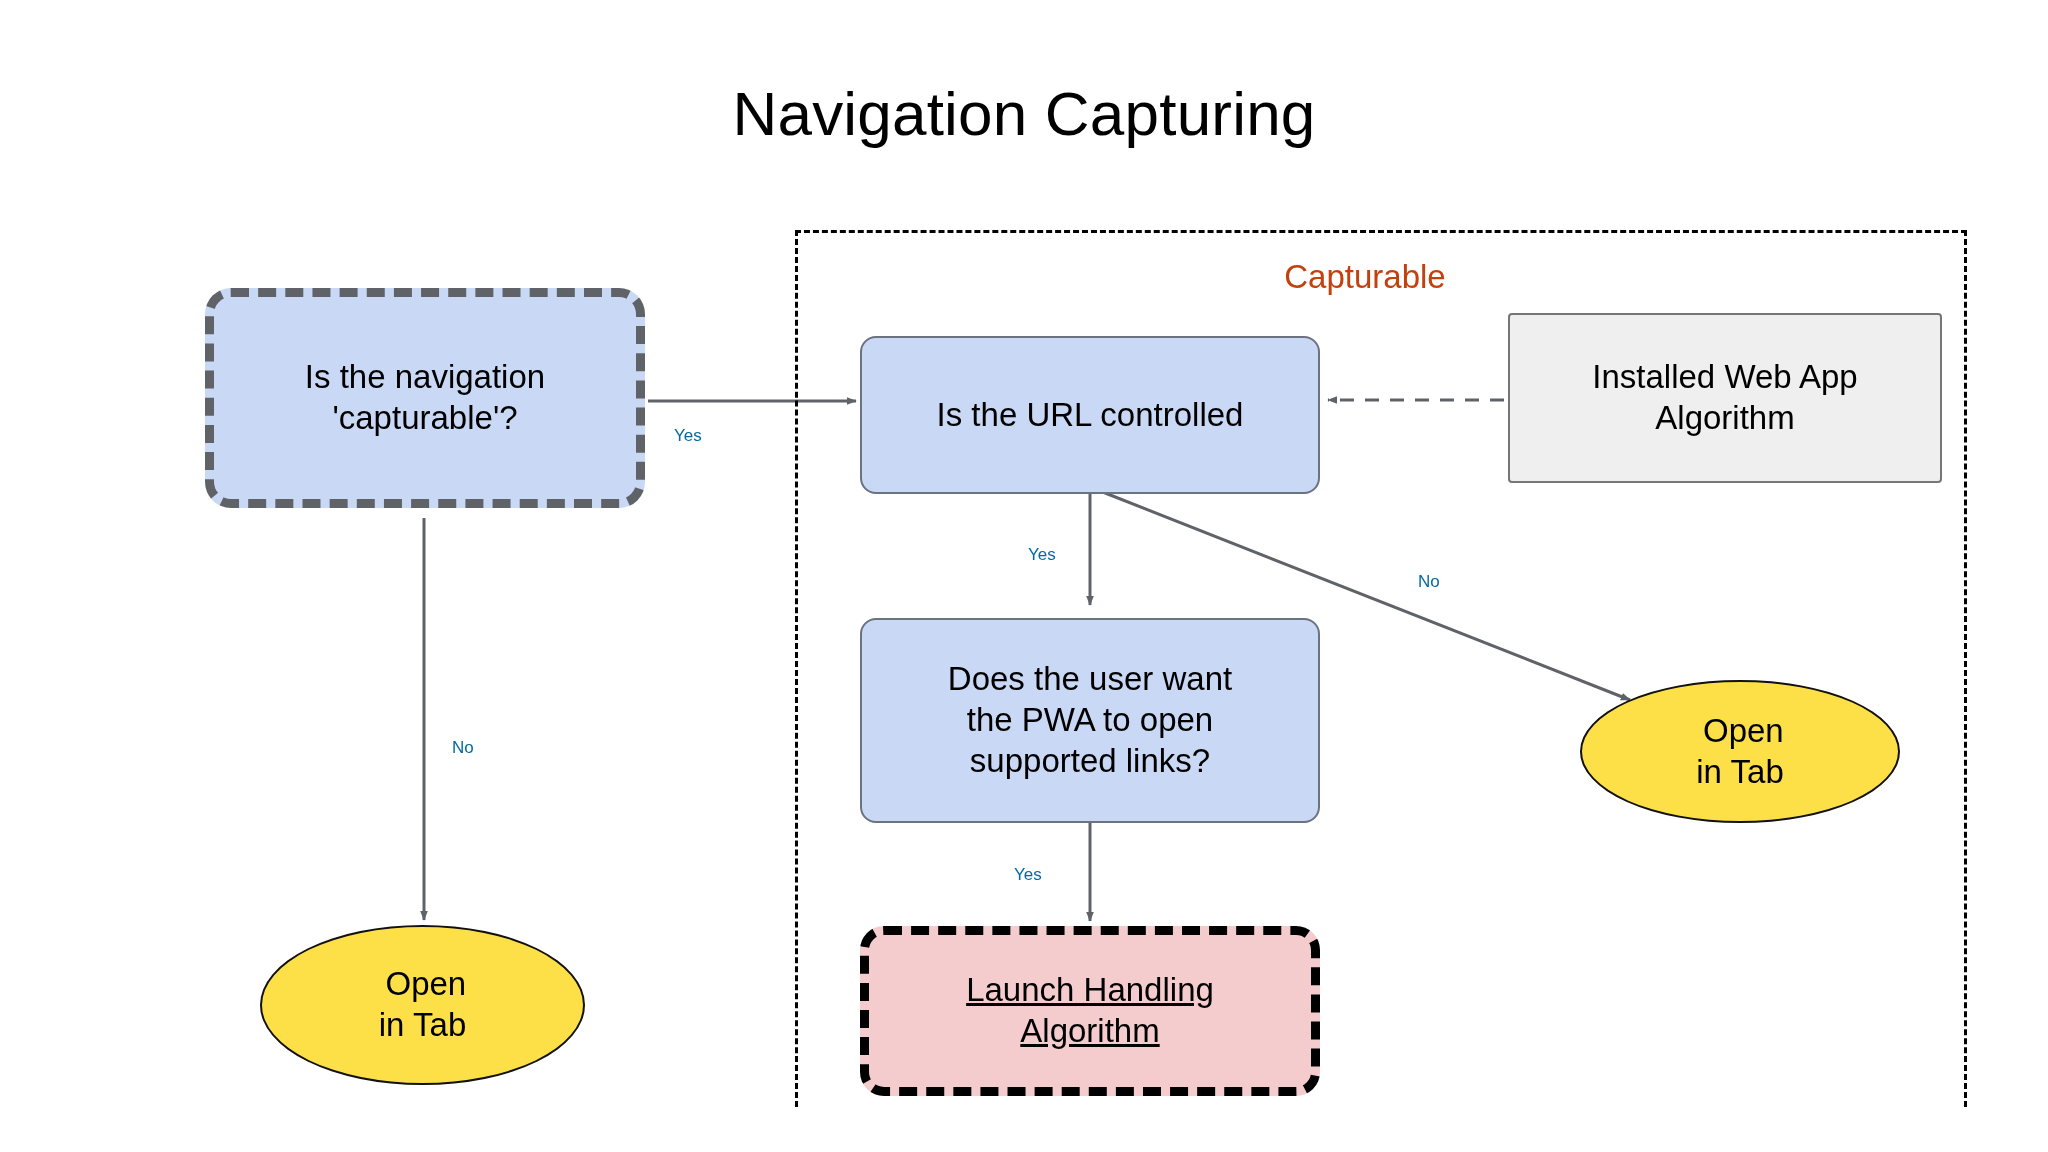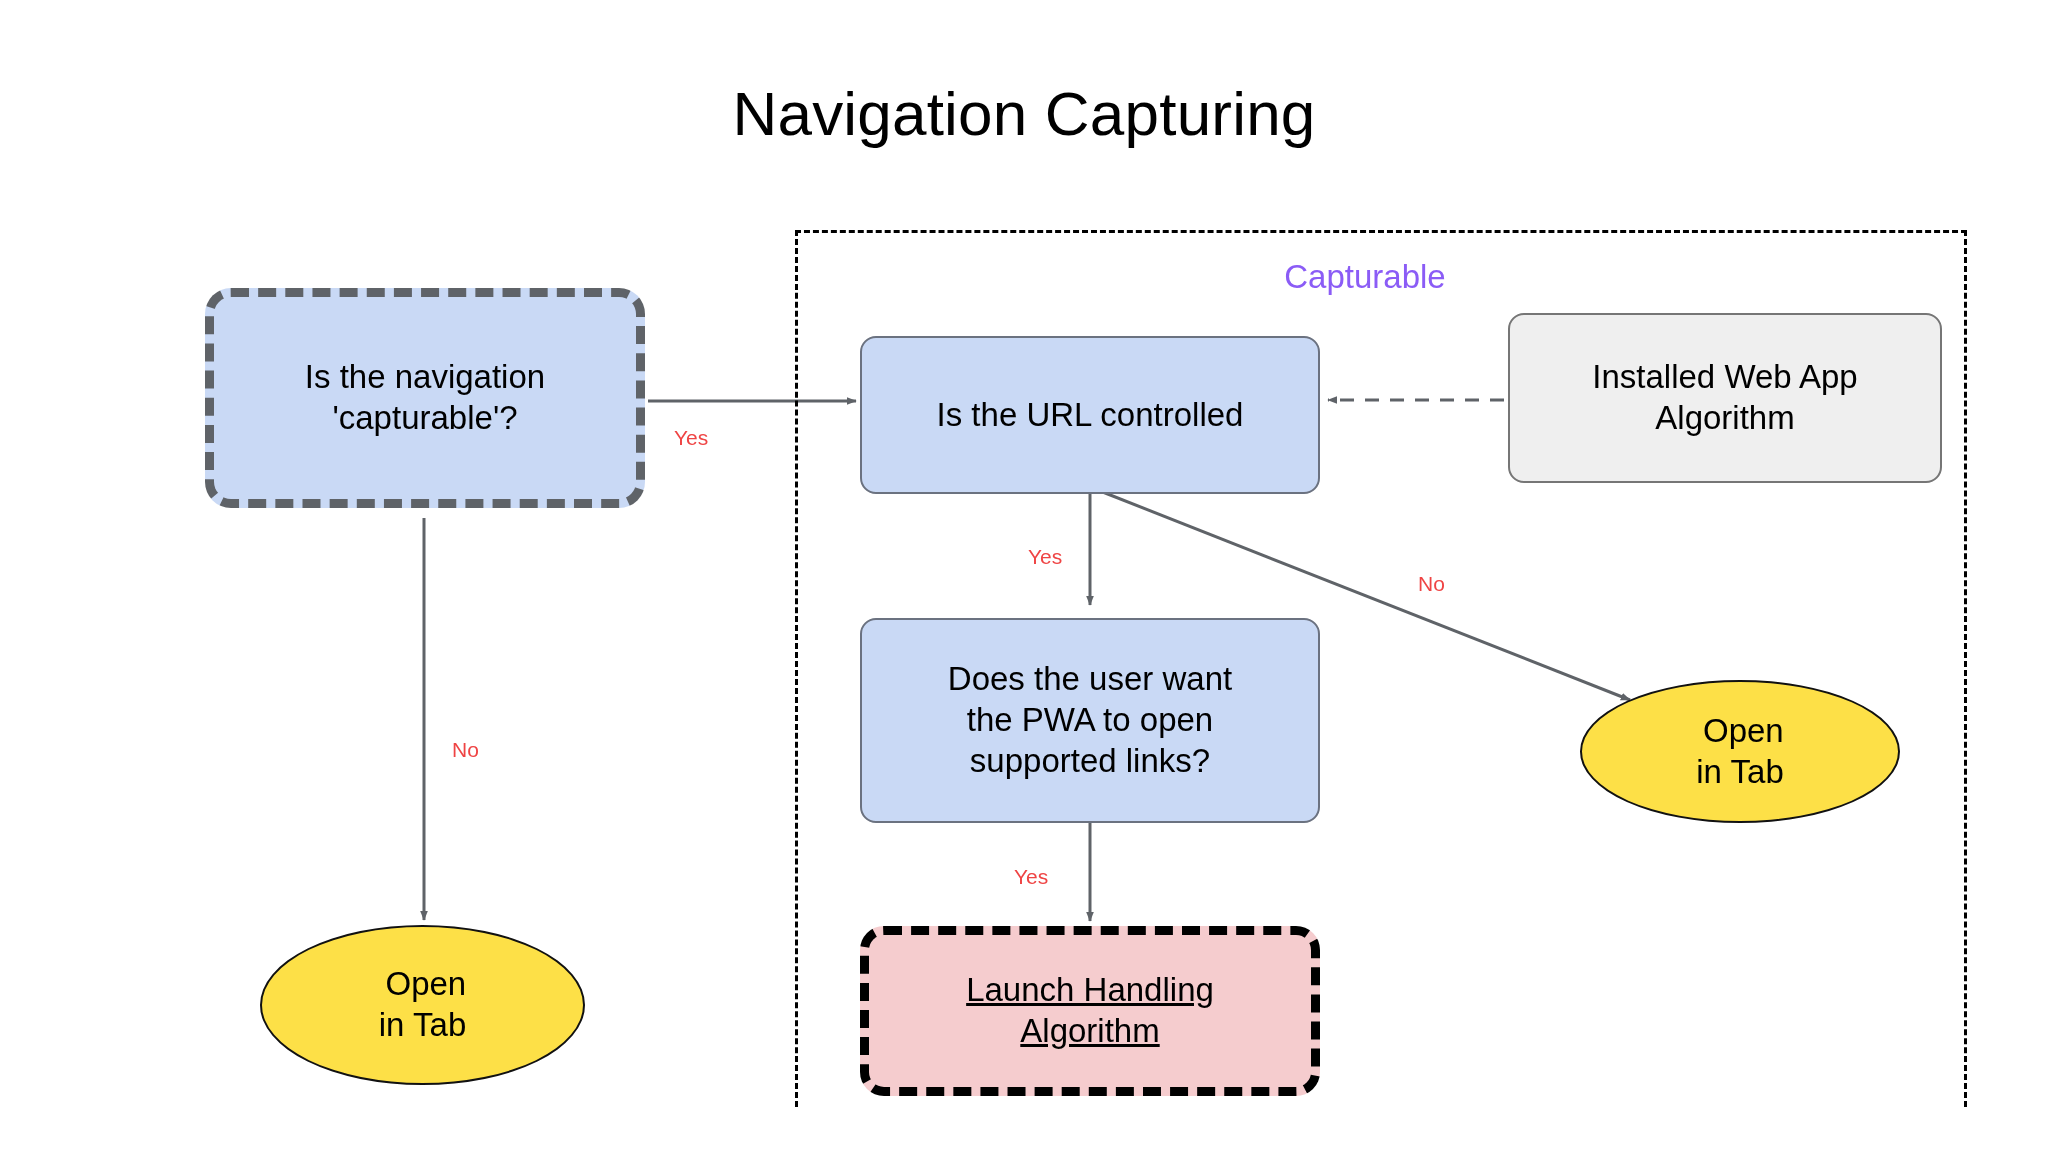--- a/index.html
+++ b/index.html
@@ -58,40 +58,40 @@
     box-sizing: border-box;
     background: transparent;
   }
   #capturable-label {
     position: absolute;
     left: 1150px;
     top: 258px;
     width: 430px;
     text-align: center;
     font-size: 33px;
-    color: #8b5cf6;
+    color: #c2410c;
   }
   
   .box-blue {
     background: #c9d9f5;
     border: 2px solid #6b7280;
     border-radius: 16px;
     font-size: 33px;
     margin-top: 8px;
   }
   .box-blue-dashed {
     background: #c9d9f5;
     border: 9px dashed #5f6368;
     border-radius: 26px;
     font-size: 33px;
   }
   .box-gray {
     background: #efefef;
     border: 2px solid #767676;
-    border-radius: 16px;
+    border-radius: 4px;
     font-size: 33px;
   }
   .box-pink-dashed {
     background: #f5ccce;
     border: 9px dashed #000000;
     border-radius: 24px;
     font-size: 33px;
     text-decoration: underline;
   }
   .ellipse-green {
@@ -106,22 +106,22 @@
   #node-url-question        { left: 860px;  top: 328px;  width: 460px; height: 158px; }
   #node-web-app-db          { left: 1508px; top: 313px;  width: 434px; height: 170px; }
   #node-user-want-question  { left: 860px;  top: 610px;  width: 460px; height: 205px; }
   #node-launch-handling     { left: 860px;  top: 926px;  width: 460px; height: 170px; }
   #node-open-tab-left       { left: 260px;  top: 925px;  width: 325px; height: 160px; }
   #node-open-tab-right      { left: 1580px; top: 680px;  width: 320px; height: 143px; }
 
   
   .edge-label {
     position: absolute;
-    font-size: 21px;
-    color: #ef4444;
+    font-size: 17px;
+    color: #0369a1;
     white-space: nowrap;
   }
   #edge-label-capturable-yes { left: 674px;  top: 426px; }
   #edge-label-capturable-no  { left: 452px;  top: 738px; }
   #edge-label-url-yes        { left: 1028px; top: 545px; }
   #edge-label-url-no         { left: 1418px; top: 572px; }
   #edge-label-user-yes       { left: 1014px; top: 865px; }
 </style>
 </head>
 <body>

